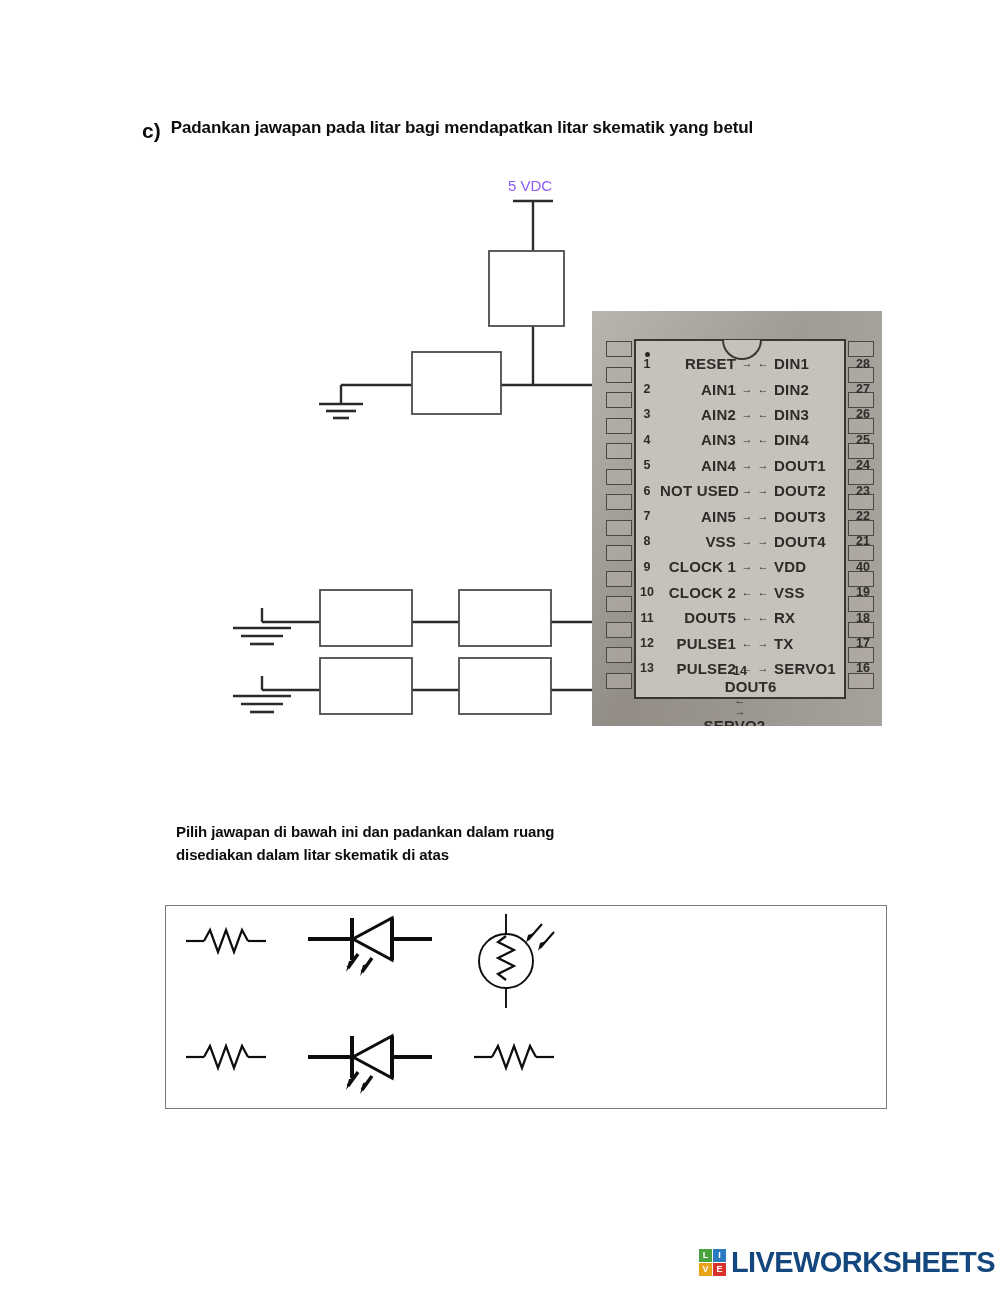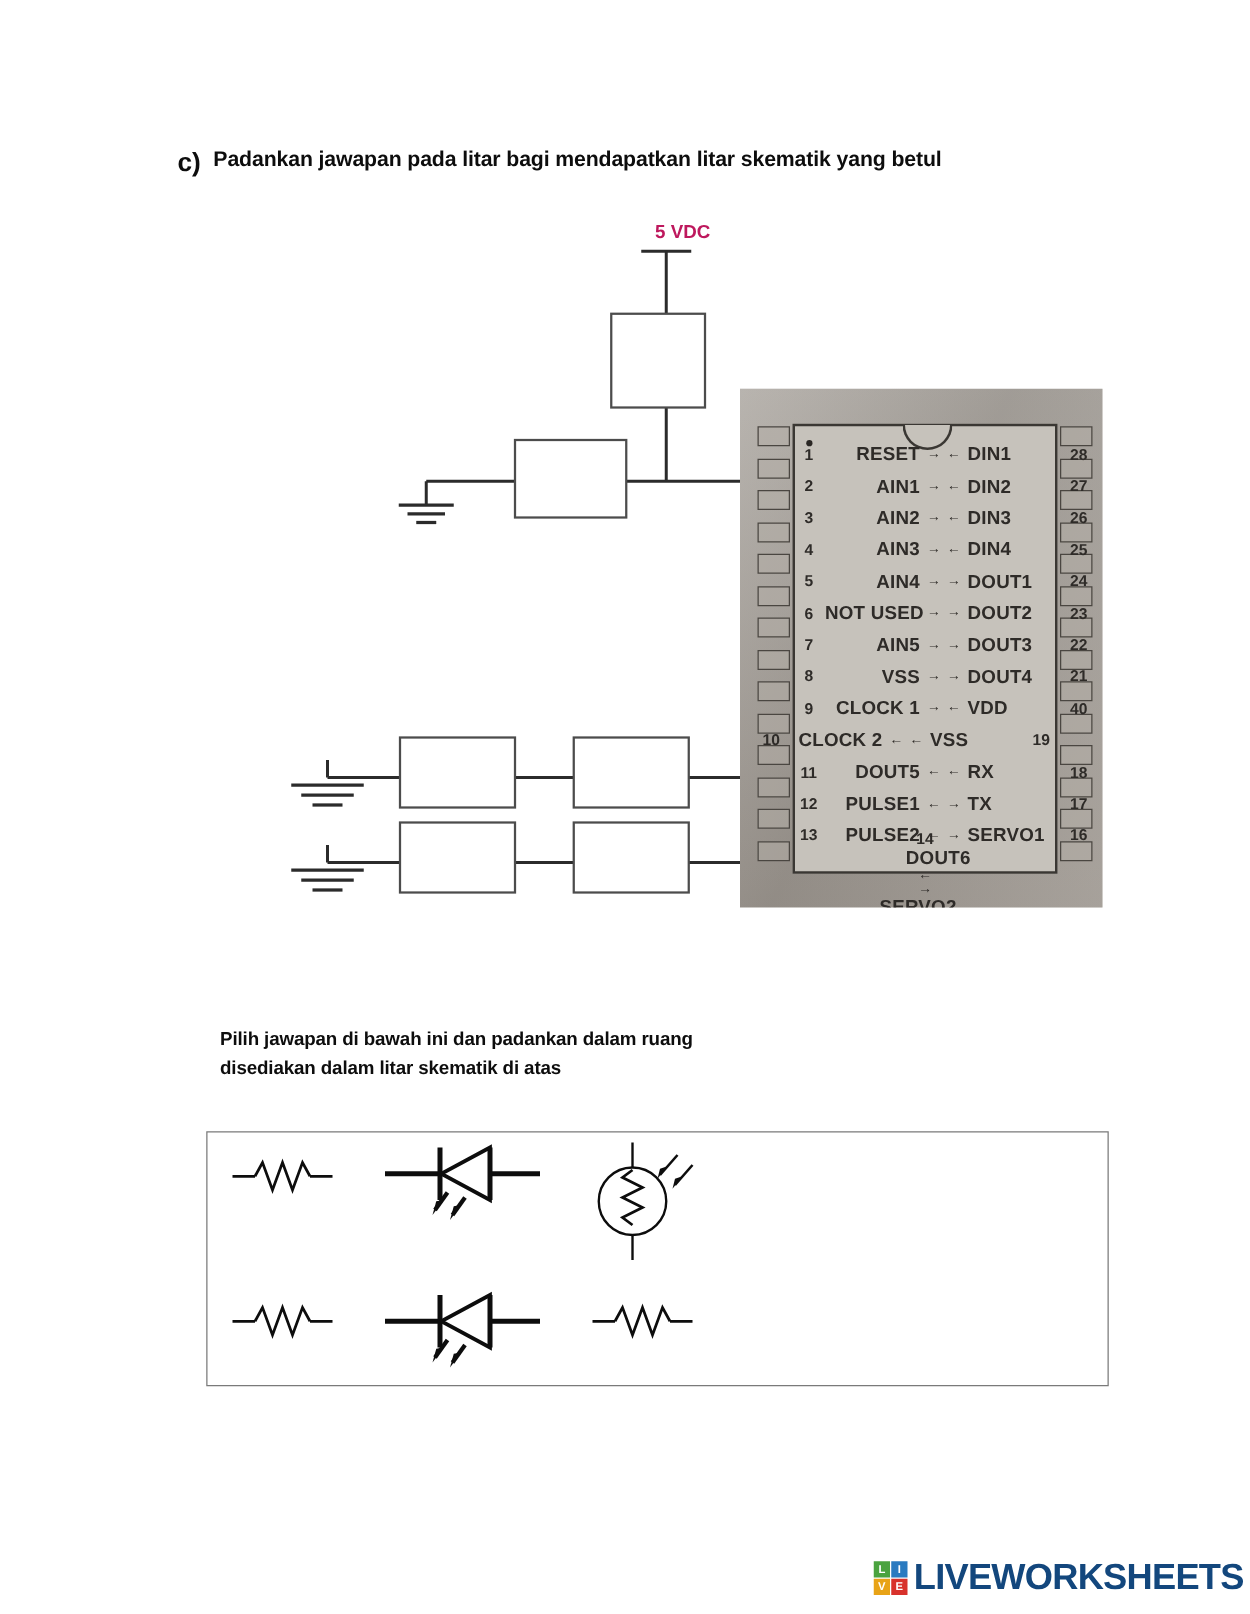--- a/index.html
+++ b/index.html
@@ -276,21 +276,21 @@
 
   <rect x="489" y="251" width="75" height="75" fill="#ffffff" stroke="#4c4c4c" stroke-width="1.8"></rect>
   <rect x="412" y="352" width="89" height="62" fill="#ffffff" stroke="#4c4c4c" stroke-width="1.8"></rect>
   <rect x="320" y="590" width="92" height="56" fill="#ffffff" stroke="#4c4c4c" stroke-width="1.8"></rect>
   <rect x="459" y="590" width="92" height="56" fill="#ffffff" stroke="#4c4c4c" stroke-width="1.8"></rect>
   <rect x="320" y="658" width="92" height="56" fill="#ffffff" stroke="#4c4c4c" stroke-width="1.8"></rect>
   <rect x="459" y="658" width="92" height="56" fill="#ffffff" stroke="#4c4c4c" stroke-width="1.8"></rect>
 </svg>
 </div>
 
-<div style="position:absolute; left:524px; top:177px; font-size:15px; color:#be185d;font-weight:bold;">5 VDC</div>
+<div style="position:absolute; left:508px; top:177px; font-size:15px; color:#8b5cf6;">5 VDC</div>
 
 <div class="ic-photo">
   <div class="grain"></div>
 
   <div class="pin-pads left">
       <div class="pin-pad"></div>
       <div class="pin-pad"></div>
       <div class="pin-pad"></div>
       <div class="pin-pad"></div>
       <div class="pin-pad"></div>
@@ -392,21 +392,21 @@
         <span class="pn">21</span>
       </div>
       <div class="pin-row" style="top: 215.2px;">
         <span class="pn">9</span>
         <span class="plabel pl-left">CLOCK 1</span>
         <span class="arr">→</span>
         <span class="arr">←</span>
         <span class="plabel pl-right">VDD</span>
         <span class="pn">40</span>
       </div>
-      <div class="pin-row" style="top: 240.6px; justify-content: flex-end;">
+      <div class="pin-row" style="top: 240.6px;">
         <span class="pn">10</span>
         <span class="plabel pl-left">CLOCK 2</span>
         <span class="arr">←</span>
         <span class="arr">←</span>
         <span class="plabel pl-right">VSS</span>
         <span class="pn">19</span>
       </div>
       <div class="pin-row" style="top: 266px;">
         <span class="pn">11</span>
         <span class="plabel pl-left">DOUT5</span>

